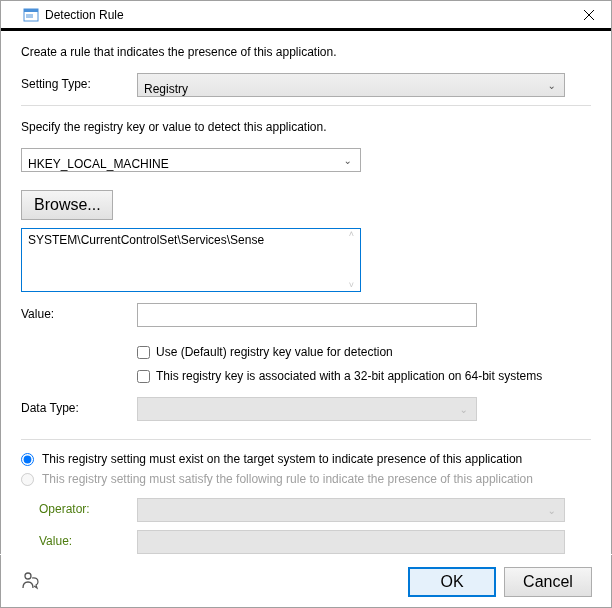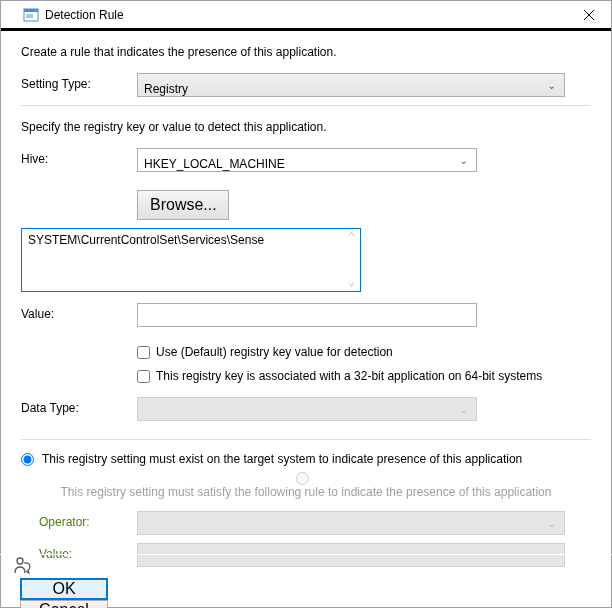--- a/index.html
+++ b/index.html
@@ -100,38 +100,37 @@
       padding: 0 12px;
       font-family: inherit; font-size: 16px;
       cursor: pointer;
       min-width: 88px;
     }
     .browse-btn { width: 92px; }
     .btn.primary { border: 2px solid #0078d7; background: #e5f1fb; }
 
     .radio-row { display: flex; align-items: center; margin: 6px 0; }
     .radio-row input { margin-right: 8px; }
-    .radio-row.disabled { color: #a0a0a0; flex-direction: column; }
+    .radio-row.disabled { color: #a0a0a0; }
 
     .sub-block {
       margin-left: 18px;
       margin-top: 12px;
       color: #a0a0a0;
     }
     .sub-block .row .label { color: #4d7c0f; width: 98px; }
     .sub-block .dropdown, .sub-block .txt { width: 428px; }
 
     .footer {
       position: absolute;
       left: 0; right: 0; bottom: 0;
       height: 54px;
       border-top: 1px solid #fff;
-      display: flex; align-items: flex-start;
-      padding: 0 12px;
-      flex-direction: column;
+      display: flex; align-items: center;
+      padding: 0 20px;
     }
     .footer .person-icon { flex: 0 0 auto; color: #666; }
     .footer .spacer { flex: 1; }
     .footer .btn { margin-left: 8px; }
 
     .hive-row { display: flex; gap: 18px; align-items: flex-start; flex-direction: column; }
     .hive-dd { width: 340px; }
   </style>
 </head>
 <body>
@@ -166,21 +165,20 @@
         <span class="chev">⌄</span>
       </div>
     </div>
   </div>
 
   <div class="divider"></div>
 
   <div class="instr">Specify the registry key or value to detect this application.</div>
 
   <div class="row">
-    <div class="label">Hive:</div>
     <div class="field hive-row">
       <div class="dropdown plain hive-dd">
         <span>HKEY_LOCAL_MACHINE</span>
         <span class="chev">⌄</span>
       </div>
       <button class="browse-btn">Browse...</button>
     </div>
   </div>
 
   <div class="row">

